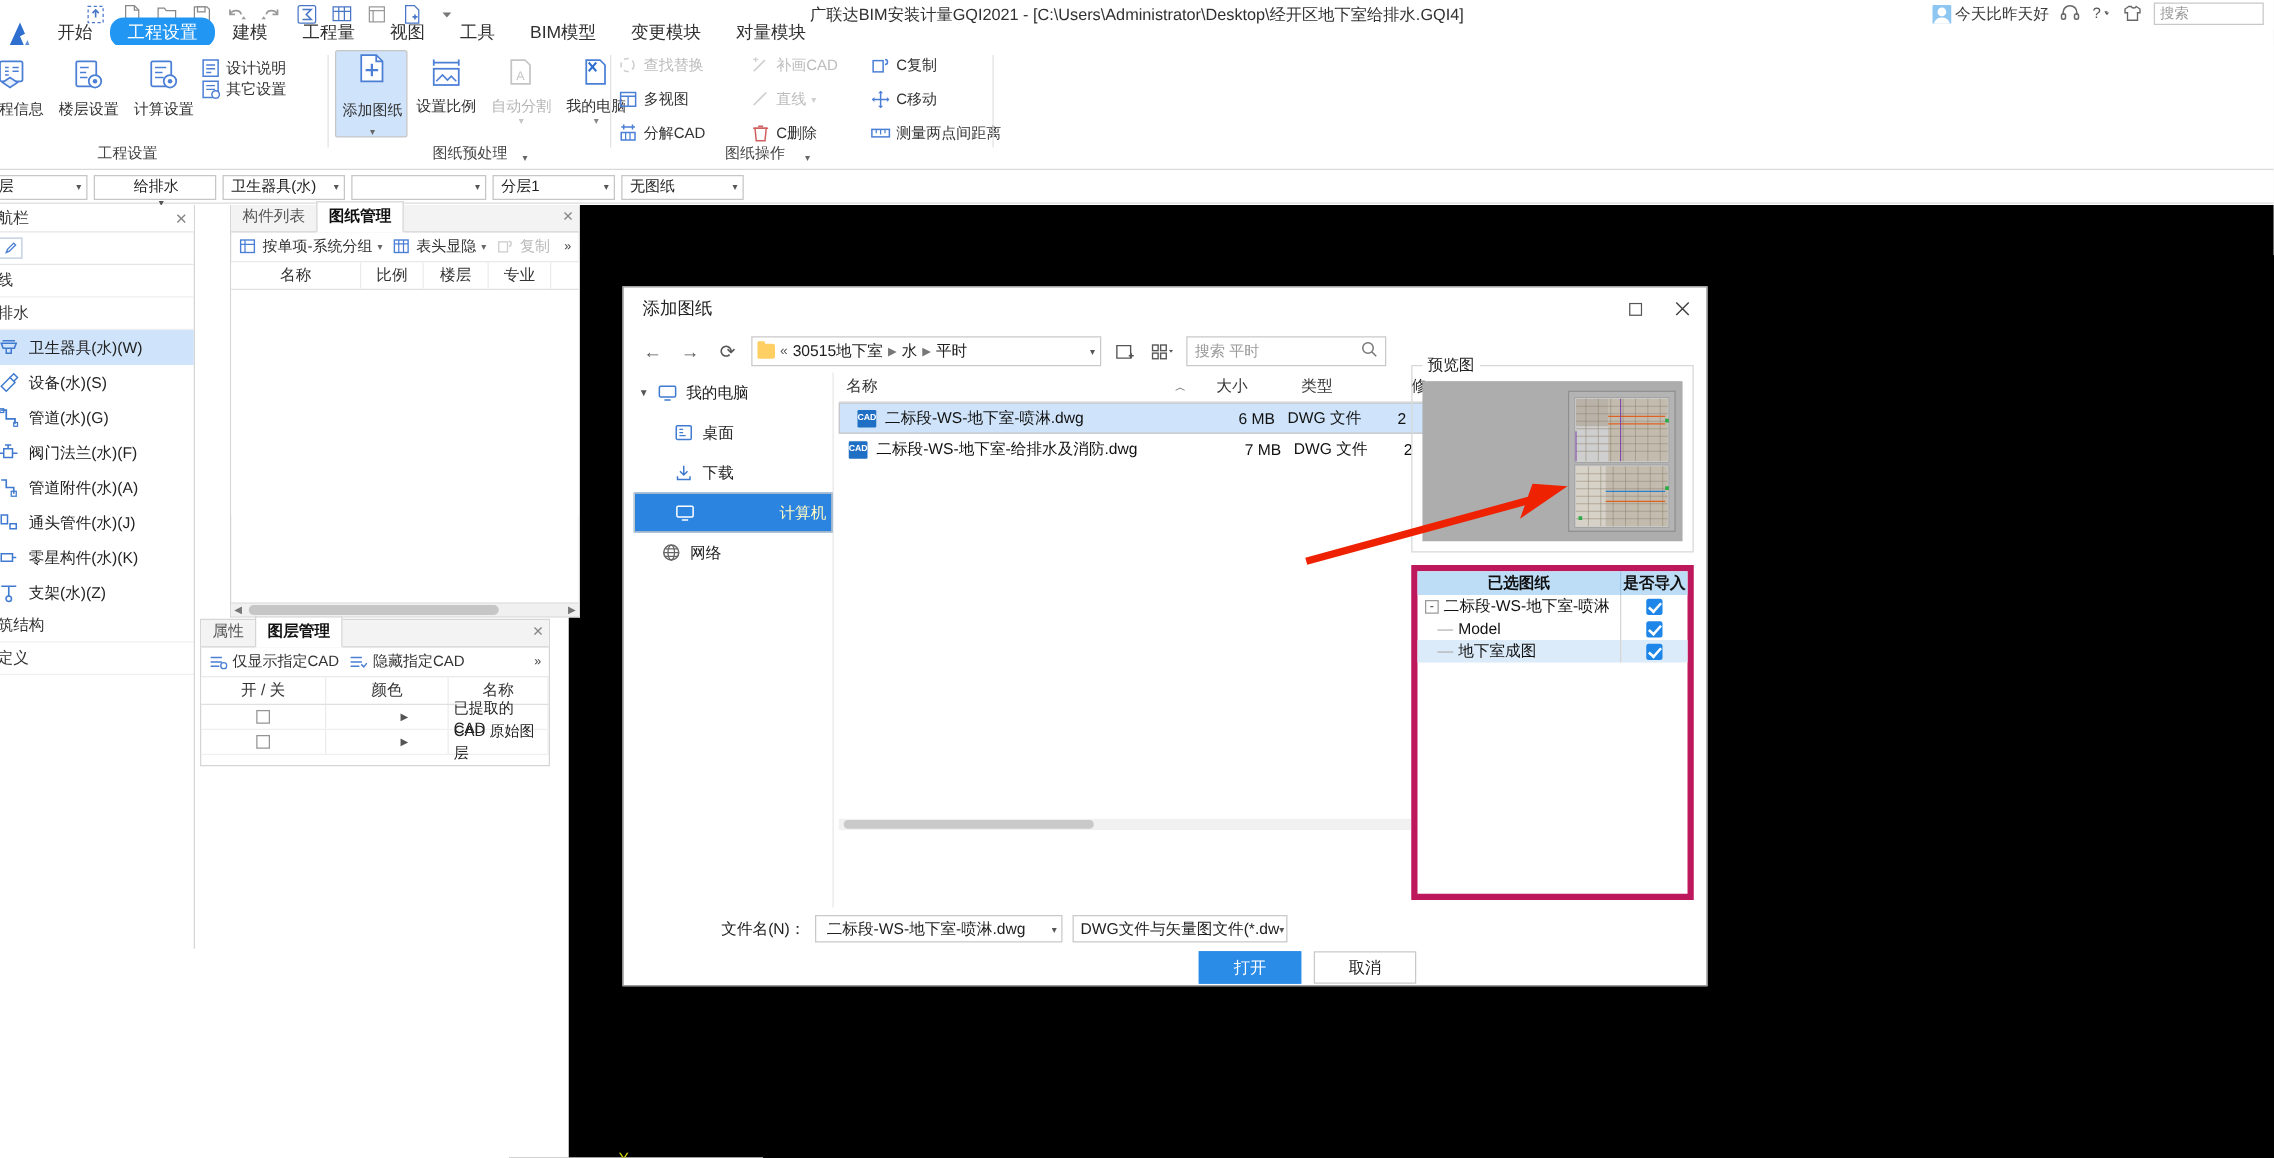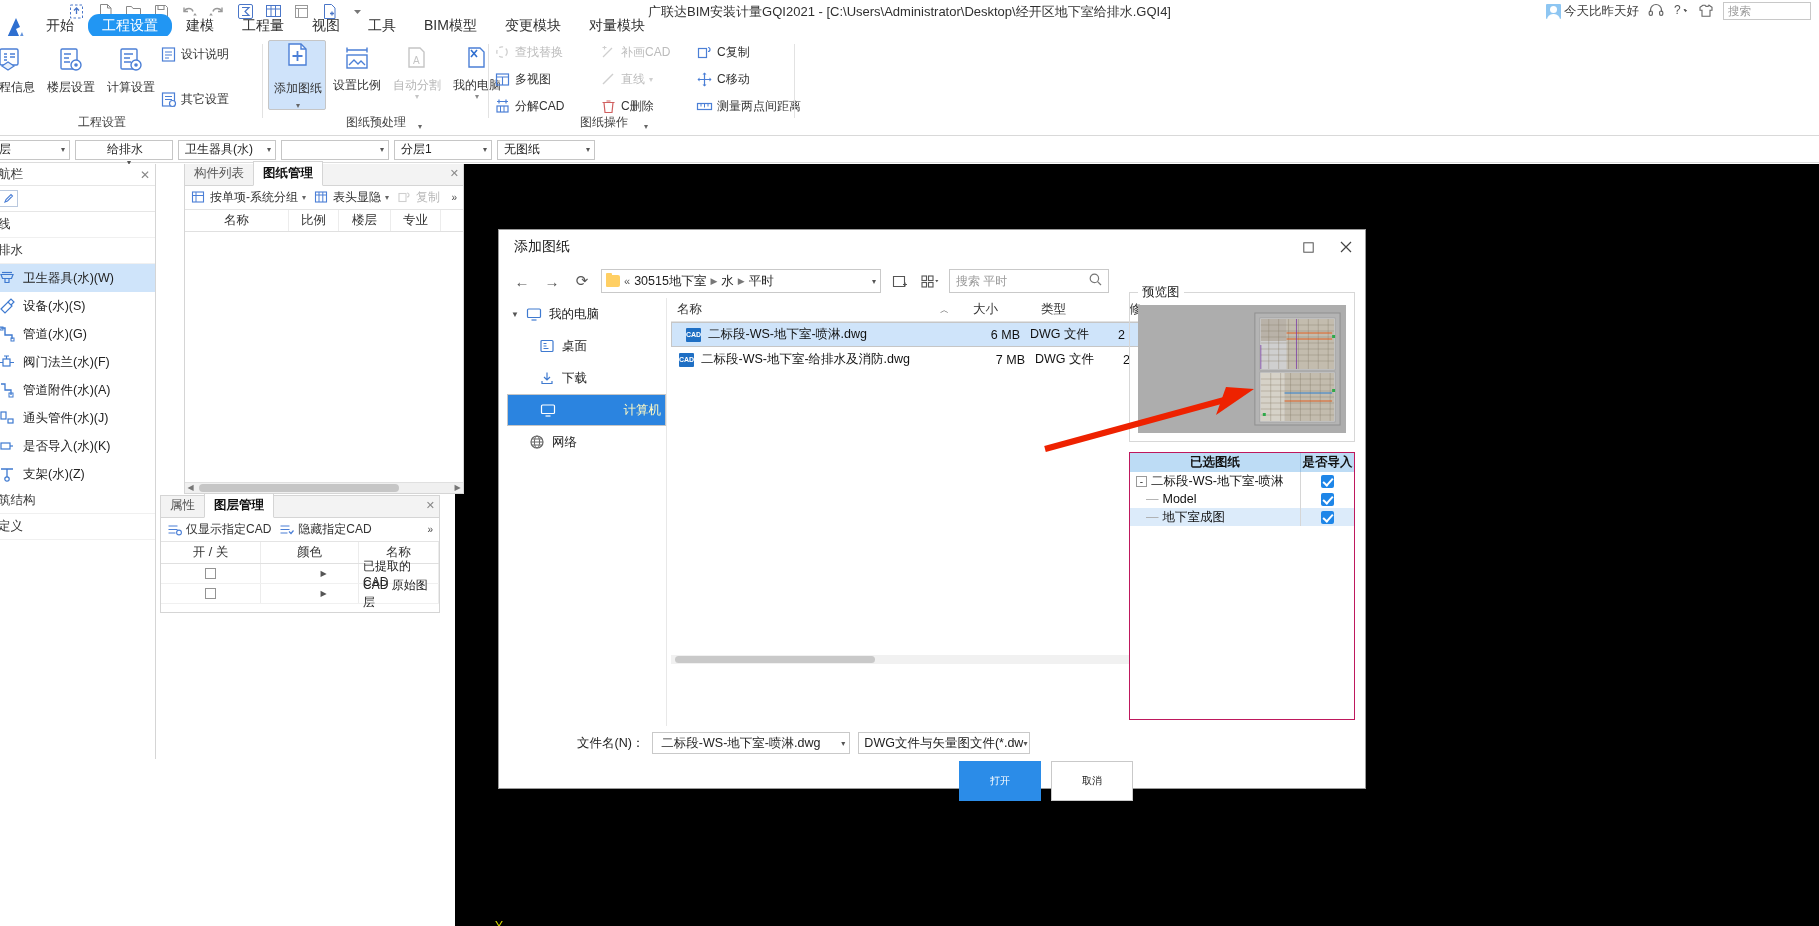--- a/index.html
+++ b/index.html
@@ -142,43 +142,43 @@
   .ftype { width:88px; }
   .fmod { width:22px; overflow:hidden; }
   .fl-hscroll { position:absolute; left:0; right:0; bottom:62px; height:9px; background:#f1f1f1;}
   .fl-hscroll .thumb { position:absolute; left:4px; top:1px; width:200px; height:7px; background:#c9c9c9; border-radius:4px;}
   .vscroll { position:absolute; right:0; top:200px; width:10px; height:56px; background:#c4c4c4; border-radius:5px;}
 
   .rightpane { position:absolute; right:10px; top:-6px; width:226px; bottom:10px; }
   .fieldset { position:relative; border:1px solid #d7d7d7; padding:12px 8px 8px; height:150px; }
   .fs-leg { position:absolute; left:8px; top:-9px; background:#fff; padding:0 4px; font-size:12.5px; color:#222;}
   .preview { width:100%; height:128px; background:#adadad; position:relative; overflow:hidden;}
-  .selgrid { margin-top:10px; border:1px solid #be185d; height:268px; background:#fff; }
+  .selgrid { margin-top:10px; border:5px solid #be185d; height:268px; background:#fff; }
   .sg-head { height:19px; display:flex; background:#bddcf5; font-size:12.5px; color:#111; font-weight:bold;}
   .sg-head div { display:flex; align-items:center; justify-content:center; }
   .sg-row { height:18px; display:flex; font-size:12.5px; color:#111; align-items:center;}
   .sg-row.hl { background:#dcebfa; }
   .sg-name { flex:1; display:flex; align-items:center; gap:4px; padding-left:6px; white-space:nowrap; overflow:hidden;}
   .sg-chk { width:54px; display:flex; align-items:center; justify-content:center; border-left:1px solid #d6d6d6; height:100%;}
   .chk { width:13px; height:13px; background:#1e86e8; border-radius:2px; position:relative; }
   .chk::after { content:""; position:absolute; left:4px; top:1px; width:4px; height:8px;
     border:solid #fff; border-width:0 2px 2px 0; transform:rotate(42deg); }
   .expander { width:11px; height:11px; border:1px solid #9a9a9a; font-size:10px; line-height:9px; text-align:center; color:#333; background:#fff;}
 
   .dlg-foot { position:absolute; left:0; right:220px; bottom:0; height:62px; }
   .fn-row { display:flex; align-items:center; gap:8px; padding:6px 0 0 78px; }
   .fn-lbl { font-size:12.5px; color:#222; }
   .fn-input { width:198px; height:22px; border:1px solid #c9c9c9; display:flex; align-items:center;
     padding:0 4px 0 8px; font-size:12.5px; }
   .fn-input .cd { margin-left:auto; font-size:8px; color:#555; }
   .ft-input { width:172px; height:22px; border:1px solid #c9c9c9; display:flex; align-items:center;
     padding:0 3px 0 5px; font-size:12.5px; white-space:nowrap; overflow:hidden;}
   .btn-row { display:flex; gap:10px; justify-content:flex-end; padding:7px 12px 0 0; }
-  .btn { width:82px; height:40px; display:flex; align-items:center; justify-content:center;
-    font-size:10px; border:1px solid #c9c9c9; background:#fff; color:#222; cursor:default; }
+  .btn { width:82px; height:26px; display:flex; align-items:center; justify-content:center;
+    font-size:13px; border:1px solid #c9c9c9; background:#fff; color:#222; cursor:default; }
   .btn.primary { background:#2b8ce8; border-color:#2b8ce8; color:#fff; }
 
   
   .arrow { position:absolute; left:1040px; top:385px; width:220px; height:70px; pointer-events:none; }
 </style>
 </head>
 <body>
 
 <div id="app">
 
@@ -330,21 +330,21 @@
             <svg viewBox="0 0 30 30">
                 <rect x="5" y="3" width="16" height="20" rx="1.2" fill="none" stroke="#4b7fd6" stroke-width="1.4"></rect>
                 <path d="M8 8h9M8 12h6M8 16h7" stroke="#4b7fd6" stroke-width="1.3"></path>
                 <circle cx="20" cy="19" r="5" fill="#fff" stroke="#4b7fd6" stroke-width="1.4"></circle>
                 <circle cx="20" cy="19" r="1.8" fill="#4b7fd6"></circle>
               </svg>
           </span>
           <span class="bl">计算设置</span>
         </div>
       </div>
-      <div style="position:absolute;left:178px;top:6px;display:flex;flex-direction:column;gap:28px;">
+      <div style="position:absolute;left:178px;top:6px;display:flex;flex-direction:column;gap:0;">
         <div class="smbtn">
           <span class="si"><svg viewBox="0 0 17 17">
                 <rect x="2.5" y="2" width="12" height="13" fill="none" stroke="#4b7fd6" stroke-width="1.2"></rect>
                 <path d="M5 6h7M5 9h7M5 12h4" stroke="#4b7fd6" stroke-width="1.1"></path>
               </svg></span>
           <span>设计说明</span>
         </div>
         <div class="smbtn">
           <span class="si"><svg viewBox="0 0 17 17">
                 <rect x="2.5" y="2" width="12" height="13" fill="none" stroke="#4b7fd6" stroke-width="1.2"></rect>
@@ -569,21 +569,21 @@
             <rect x="3" y="3" width="5" height="7" fill="none" stroke="#3f7ad0" stroke-width="1.2"></rect>
             <rect x="10" y="10" width="5" height="4" fill="none" stroke="#3f7ad0" stroke-width="1.2"></rect>
           </svg></span>
       <span>通头管件(水)(J)</span>
     </div>
     <div class="lp-item">
       <span class="ii"><svg viewBox="0 0 18 18">
             <rect x="3" y="6" width="9" height="6" fill="none" stroke="#3f7ad0" stroke-width="1.2"></rect>
             <path d="M12 9h3" stroke="#3f7ad0" stroke-width="1.2"></path>
           </svg></span>
-      <span>是否导入(水)(K)</span>
+      <span>零星构件(水)(K)</span>
     </div>
     <div class="lp-item">
       <span class="ii"><svg viewBox="0 0 18 18">
             <path d="M3 4h12M9 4v8" stroke="#3f7ad0" stroke-width="1.3"></path>
             <circle cx="9" cy="14" r="2.2" fill="none" stroke="#3f7ad0" stroke-width="1.2"></circle>
           </svg></span>
       <span>支架(水)(Z)</span>
     </div>
     <div class="lp-sec">筑结构</div>
     <div class="lp-sec">定义</div>

